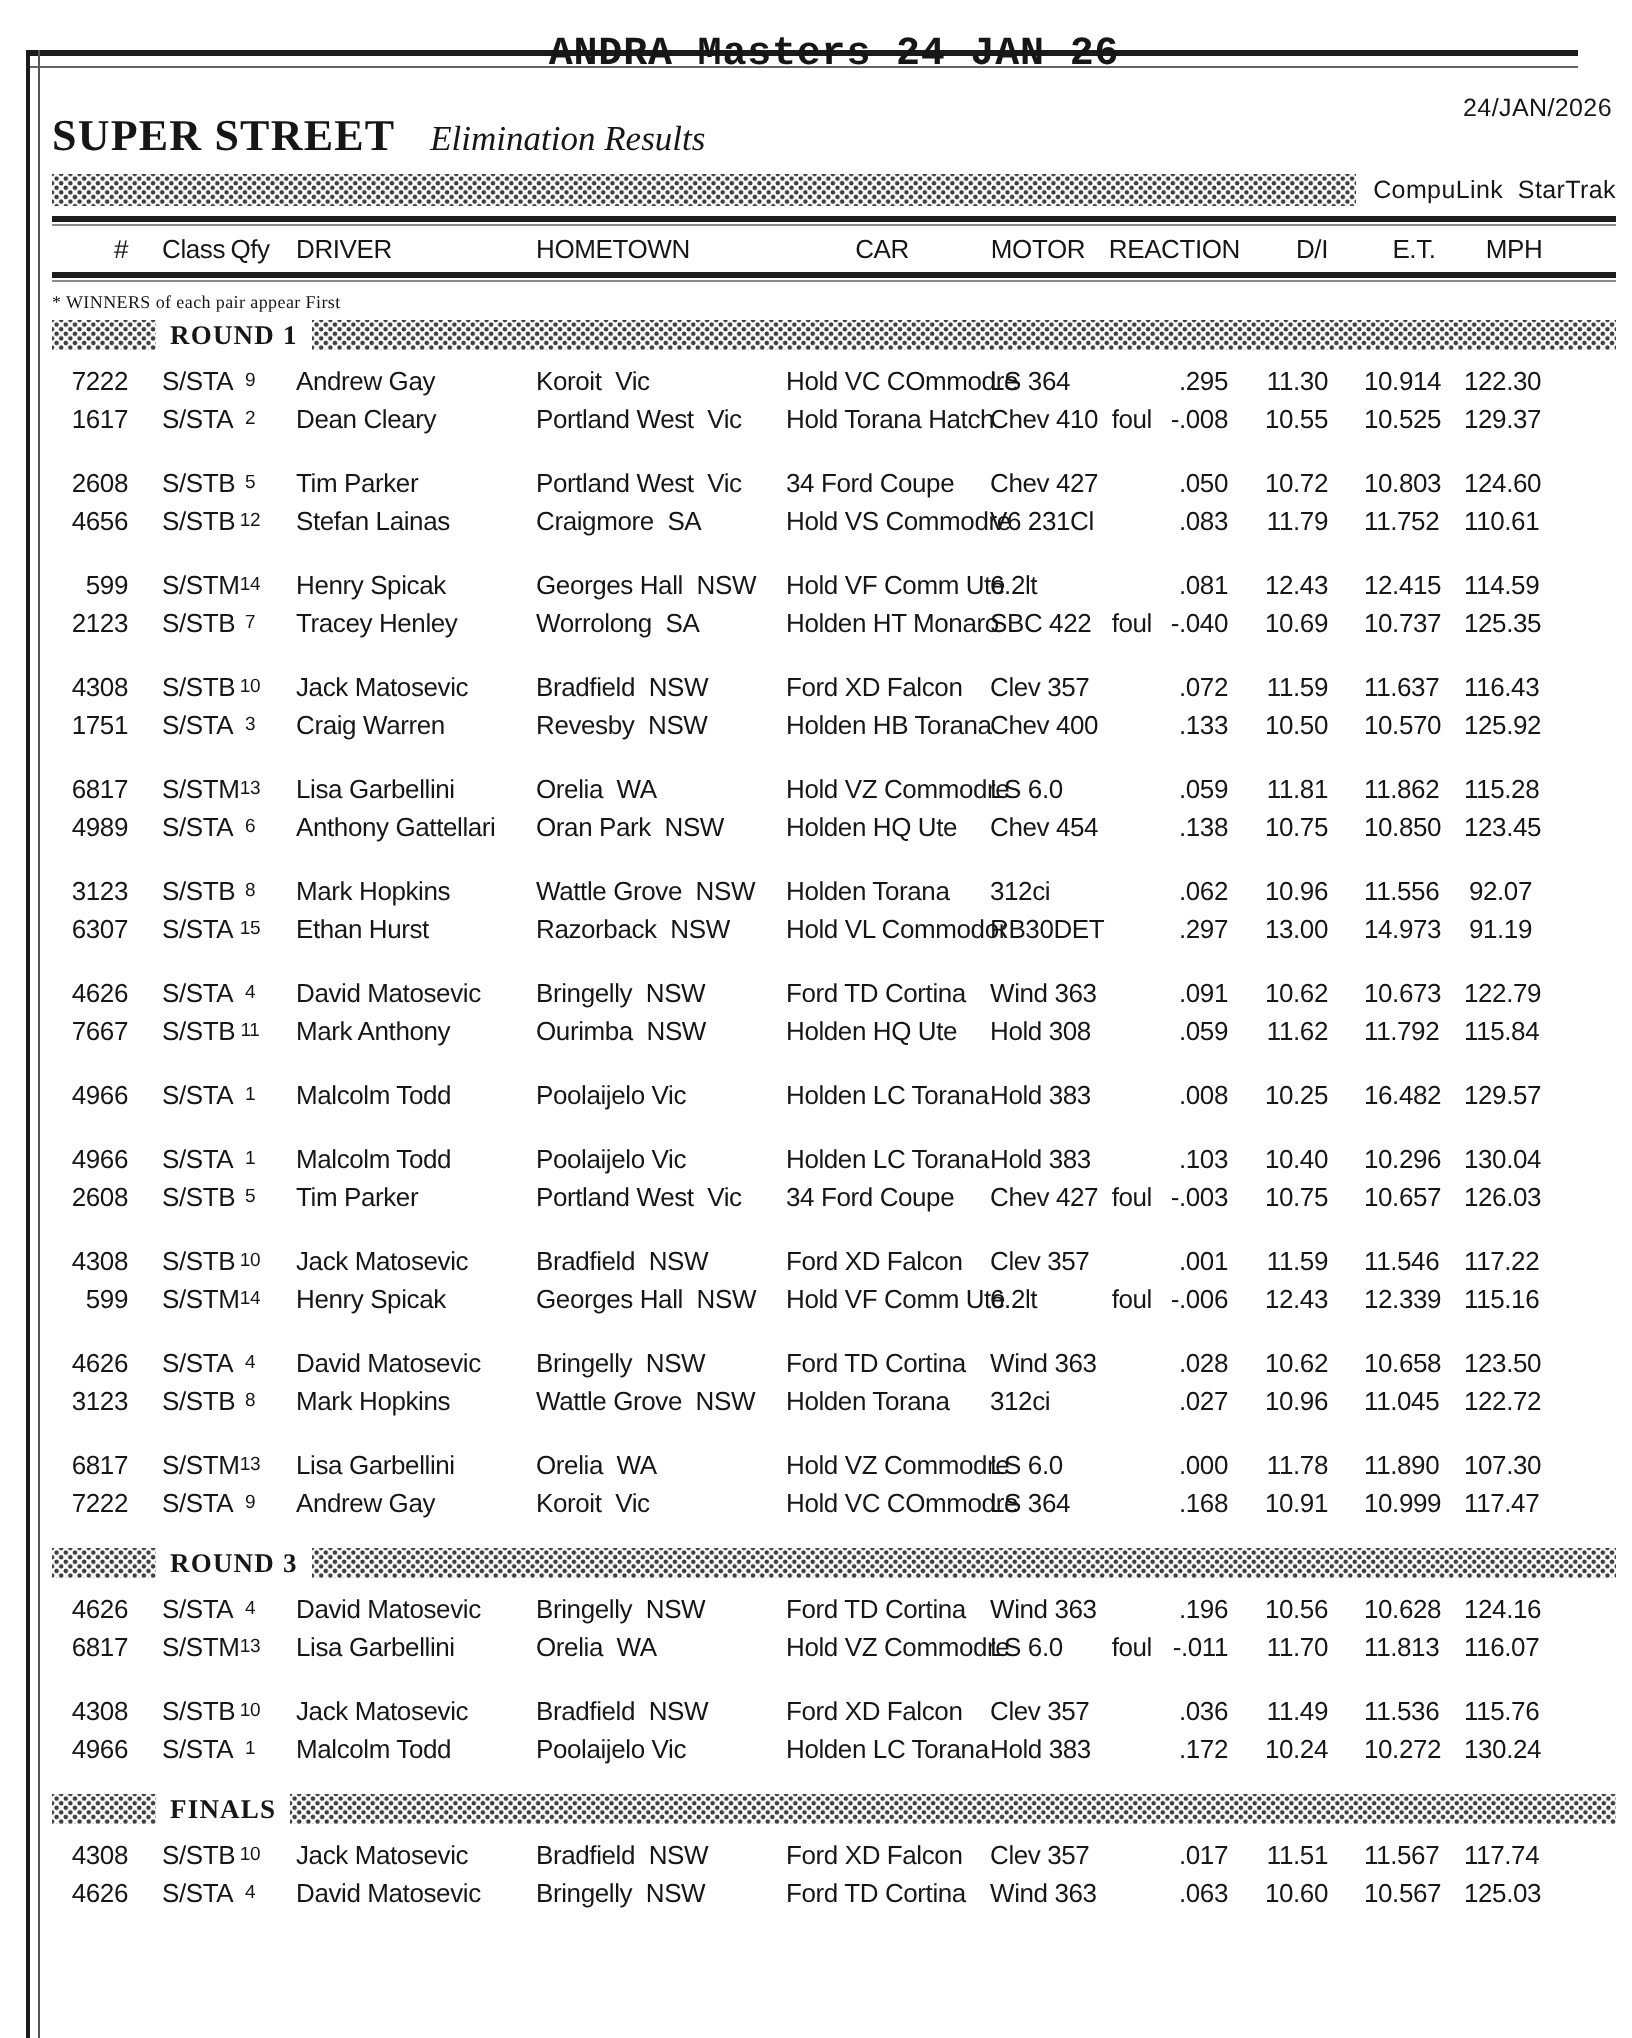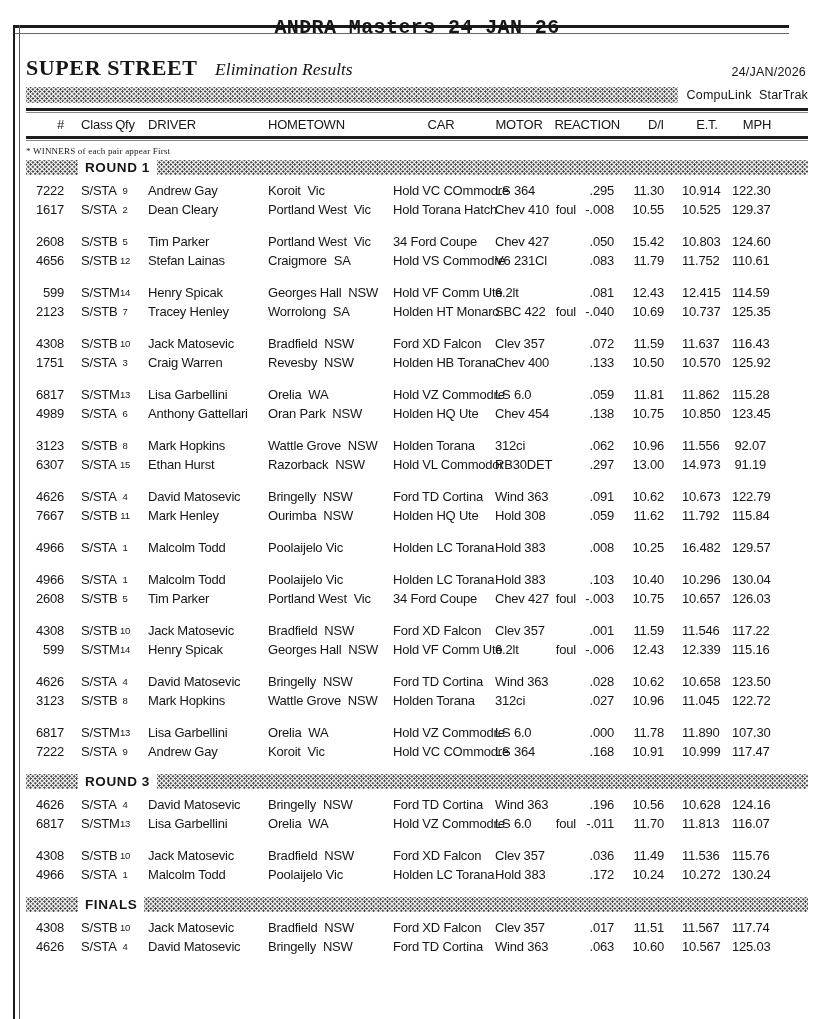--- a/index.html
+++ b/index.html
@@ -26,21 +26,21 @@
 
   .event-title{margin:16px 0 0;text-align:center;
     font-family:Liberation Mono, monospace;font-weight:bold;font-size:20px;
     letter-spacing:.4px;line-height:24px;}
 
   .cat-row{position:relative;margin-top:15px;height:27px;}
   .category{font-family:"Liberation Serif",serif;font-weight:bold;font-size:22px;
     letter-spacing:.6px;}
   .subtitle{font-family:"Liberation Serif",serif;font-style:italic;font-size:17.5px;
     margin-left:13px;}
-  .date{position:absolute;right:2px;bottom:3px;font-size:12.5px;letter-spacing:.2px;}
+  .date{position:absolute;right:2px;bottom:21px;font-size:12.5px;letter-spacing:.2px;}
 
   .top-band{display:flex;align-items:center;height:16px;margin-top:5px;}
   .top-band .fill{flex:1;height:100%;}
   .brand{font-size:12.5px;padding-left:9px;white-space:pre;letter-spacing:.2px;}
 
   .rule{height:5px;margin-top:5px;
     background:linear-gradient(to bottom,#1d1d1d 0 58%,transparent 58% 78%,#8a8a8a 78% 100%);}
   .rule.r2{margin-top:2px;}
 
   
@@ -68,21 +68,21 @@
   .header-row .et{text-align:center;padding:0;}
   .header-row .mph{text-align:center;padding:0;}
 
   .note{margin-top:4px;height:12px;font-family:"Liberation Serif",serif;
     font-size:9px;line-height:12px;letter-spacing:.2px;}
 
   .round-band{display:flex;align-items:stretch;height:15px;margin:4px 0 6px;}
   .round-band .lead{width:52px;}
   .round-band .fill{flex:1;}
   .round-label{font-weight:bold;font-size:13.5px;line-height:15px;
-    padding:0 7px;letter-spacing:.6px;white-space:pre;}
+    padding:0 7px;letter-spacing:.6px;white-space:pre;font-family:Liberation Serif, serif;}
   .round:first-child .round-band{margin-top:3px;}
 
   .pair{margin-bottom:13px;}
   .single-note{height:17px;line-height:17px;font-size:12.5px;
     padding-left:66px;letter-spacing:4.5px;}
 </style>
 </head>
 <body>
 
 <div class="frame-top"></div>
@@ -165,21 +165,21 @@
             <div class="row">
     <span class="c num">2608</span>
     <span class="c cls">S/STB</span>
     <span class="c qfy">5</span>
     <span class="c driver">Tim Parker</span>
     <span class="c hometown">Portland West  Vic</span>
     <span class="c car">34 Ford Coupe</span>
     <span class="c motor">Chev 427</span>
     <span class="c foul"></span>
     <span class="c reaction">.050</span>
-    <span class="c di">15.42</span>
+    <span class="c di">10.72</span>
     <span class="c et">10.803</span>
     <span class="c mph">124.60</span>
   </div>
             <div class="row">
     <span class="c num">4656</span>
     <span class="c cls">S/STB</span>
     <span class="c qfy">12</span>
     <span class="c driver">Stefan Lainas</span>
     <span class="c hometown">Craigmore  SA</span>
     <span class="c car">Hold VS Commodre</span>
@@ -323,21 +323,21 @@
     <span class="c foul"></span>
     <span class="c reaction">.091</span>
     <span class="c di">10.62</span>
     <span class="c et">10.673</span>
     <span class="c mph">122.79</span>
   </div>
             <div class="row">
     <span class="c num">7667</span>
     <span class="c cls">S/STB</span>
     <span class="c qfy">11</span>
-    <span class="c driver">Mark Henley</span>
+    <span class="c driver">Mark Anthony</span>
     <span class="c hometown">Ourimba  NSW</span>
     <span class="c car">Holden HQ Ute</span>
     <span class="c motor">Hold 308</span>
     <span class="c foul"></span>
     <span class="c reaction">.059</span>
     <span class="c di">11.62</span>
     <span class="c et">11.792</span>
     <span class="c mph">115.84</span>
   </div>
           </div>

